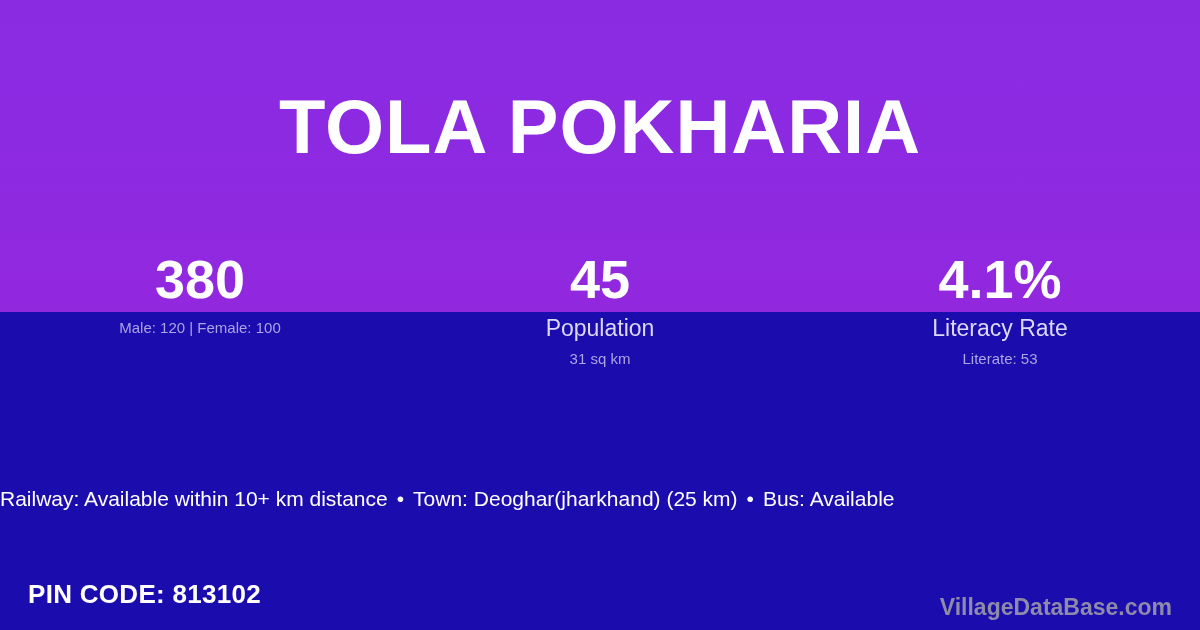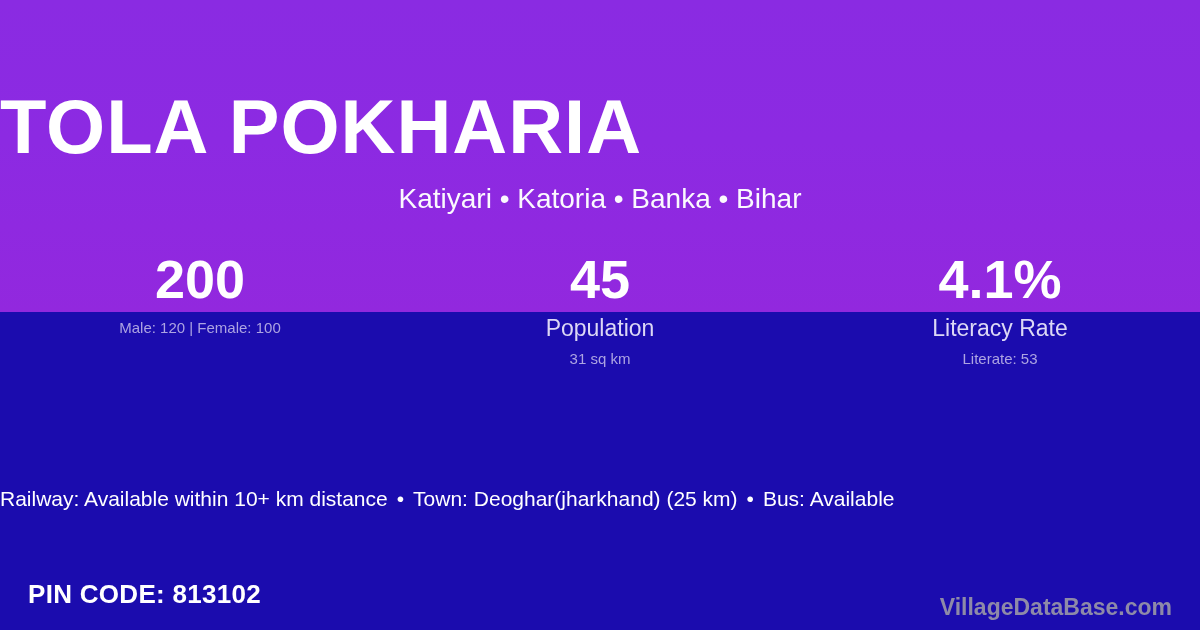--- a/index.html
+++ b/index.html
@@ -31,21 +31,21 @@
     width: 1200px;
     height: 312px;
     background: linear-gradient(180deg, #8A2BE2 0%, #8C2AE2 45%, #9228DE 100%);
   }
 
   .village-title {
     position: absolute;
     top: 84px;
     left: 0;
     width: 1200px;
-    text-align: left;
+    text-align: center;
     font-size: 76px;
     line-height: 86px;
     font-weight: bold;
     letter-spacing: 1px;
     color: #FFFFFF;
     white-space: nowrap;
   }
 
   .village-subtitle {
     position: absolute;
@@ -151,27 +151,26 @@
     margin-top: 25px;
   }
 </style>
 </head>
 <body>
 
 <div class="card">
 
   <div class="hero">
     <div class="village-title">TOLA POKHARIA</div>
-    <div class="village-subtitle">Katiyari • Katoria • Banka • Bihar</div>
   </div>
 
   <div class="stats-row">
 
     <div class="stat">
-      <div class="stat-value">200</div>
+      <div class="stat-value">380</div>
       <div class="stat-sub">Male: 120 | Female: 100</div>
     </div>
 
     <div class="stat">
       <div class="stat-value">45</div>
       <div class="stat-label">Population</div>
       <div class="stat-sub">31 sq km</div>
     </div>
 
     <div class="stat">

